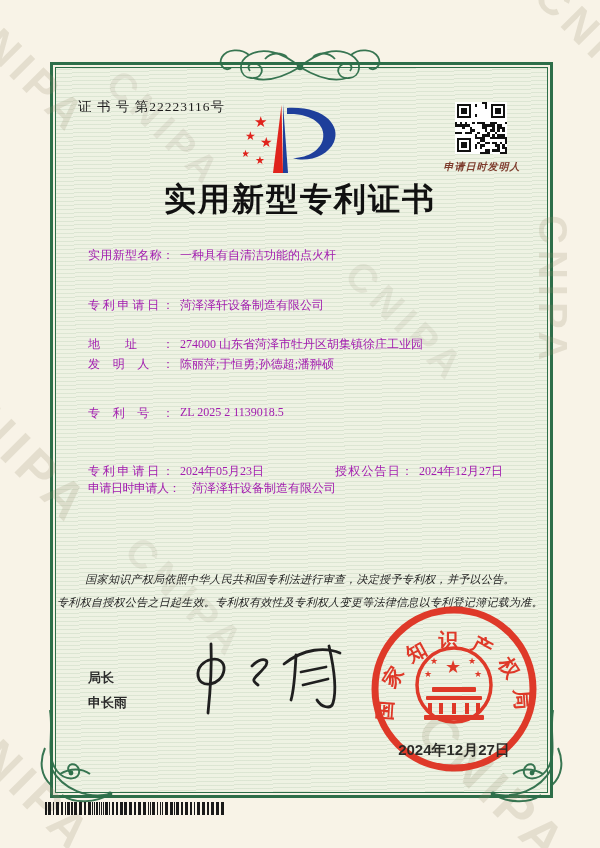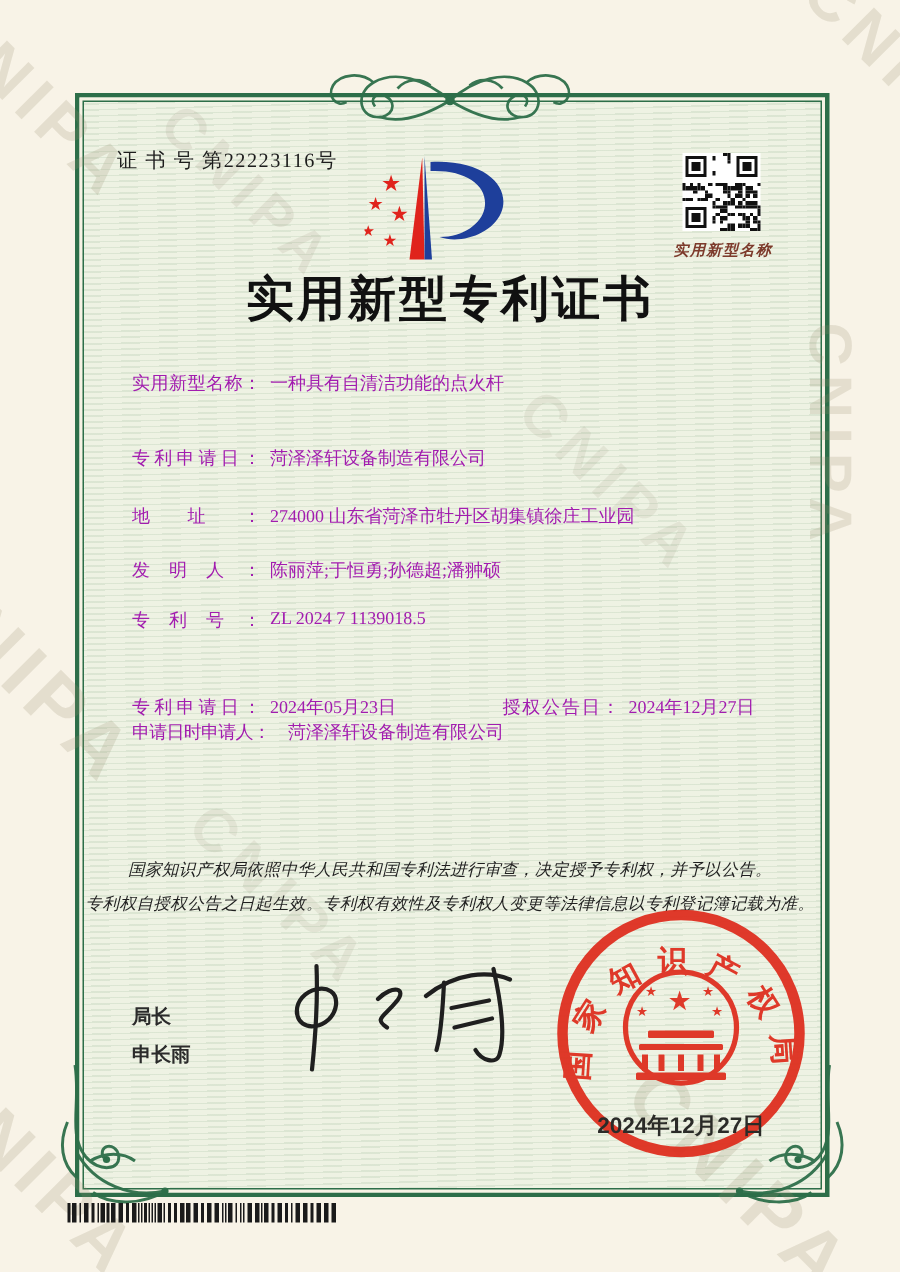--- a/index.html
+++ b/index.html
@@ -38,21 +38,21 @@
   .qr-caption{position:absolute;left:432px;top:160px;width:100px;text-align:center;font-size:10px;
               letter-spacing:1px;color:#7d3b2c;font-style:italic;font-weight:bold;}
   .title{position:absolute;left:0;top:178px;width:100%;text-align:center;font-size:32px;
          font-weight:bold;letter-spacing:2px;color:#111;}
   .frow{position:absolute;left:88px;width:470px;font-size:12px;white-space:nowrap;color:#a21caf;}
   .flabel{display:inline-block;width:86px;text-align:justify;text-align-last:justify;vertical-align:top;}
   .flabel.auto{width:auto;text-align-last:auto;letter-spacing:-0.5px;margin-right:6px;}
   .fval{margin-left:6px;}
   .fcol2{position:absolute;left:247px;top:0;}
   .flabel2{display:inline-block;width:78px;text-align:justify;text-align-last:justify;}
-  .r0{top:247px}.r1{top:297px}.r2{top:336px}.r3{top:372px}
+  .r0{top:247px}.r1{top:297px}.r2{top:336px}.r3{top:356px}
   .r4{top:405px}.r5{top:463px}.r6{top:480px}.r7{top:512px}
   .notice{position:absolute;left:0;width:100%;text-align:center;font-size:11px;font-style:italic;
           letter-spacing:0.3px;color:#1f1f1f;}
   .n1{top:572px}.n2{top:595px}
   .signer{position:absolute;left:88px;top:665px;font-family:"Liberation Sans","DejaVu Sans",sans-serif;
           font-size:13px;font-weight:bold;color:#2b2b2b;line-height:25px;}
   .signature{position:absolute;left:168px;top:638px;}
   .seal{position:absolute;left:368px;top:603px;z-index:6;}
   .footer{position:absolute;left:0;top:774px;width:100%;text-align:center;font-size:11px;color:#222;}
   .barcode{position:absolute;left:45px;top:802px;width:182px;height:13px;z-index:2;font-size:0;}
@@ -235,38 +235,38 @@
         <span class="cell" style="left: 42.0952px; top: 47.0476px; width: 2.47619px; height: 2.47619px;"></span>
         <span class="cell" style="left: 49.5238px; top: 47.0476px; width: 2.47619px; height: 2.47619px;"></span>
         <span class="cell" style="left: 24.7619px; top: 49.5238px; width: 2.47619px; height: 2.47619px;"></span>
         <span class="cell" style="left: 27.2381px; top: 49.5238px; width: 2.47619px; height: 2.47619px;"></span>
         <span class="cell" style="left: 29.7143px; top: 49.5238px; width: 2.47619px; height: 2.47619px;"></span>
         <span class="cell" style="left: 32.1905px; top: 49.5238px; width: 2.47619px; height: 2.47619px;"></span>
         <span class="cell" style="left: 44.5714px; top: 49.5238px; width: 2.47619px; height: 2.47619px;"></span>
         <span class="cell" style="left: 47.0476px; top: 49.5238px; width: 2.47619px; height: 2.47619px;"></span>
         <span class="cell" style="left: 49.5238px; top: 49.5238px; width: 2.47619px; height: 2.47619px;"></span>
       </div>
-    <div class="qr-caption">实用新型名称</div>
+    <div class="qr-caption">申请日时发明人</div>
 
     <div class="title">实用新型专利证书</div>
 
     <div class="frow r0">
       <span class="flabel">实用新型名称：</span><span class="fval">一种具有自清洁功能的点火杆</span>
     </div>
     <div class="frow r1">
       <span class="flabel">专利申请日：</span><span class="fval">菏泽泽轩设备制造有限公司</span>
     </div>
     <div class="frow r2">
       <span class="flabel">地址：</span><span class="fval">274000 山东省菏泽市牡丹区胡集镇徐庄工业园</span>
     </div>
     <div class="frow r3">
       <span class="flabel">发明人：</span><span class="fval">陈丽萍;于恒勇;孙德超;潘翀硕</span>
     </div>
     <div class="frow r4">
-      <span class="flabel">专利号：</span><span class="fval">ZL 2024 7 1139018.5</span>
+      <span class="flabel">专利号：</span><span class="fval">ZL 2025 2 1139018.5</span>
     </div>
     <div class="frow r5">
       <span class="flabel">专利申请日：</span><span class="fval">2024年05月23日</span>
       <span class="fcol2"><span class="flabel2">授权公告日：</span><span class="fval">2024年12月27日</span></span>
     </div>
     <div class="frow r6">
       <span class="flabel auto">申请日时申请人：</span><span class="fval">菏泽泽轩设备制造有限公司</span>
     </div>
 
     <div class="notice n2">专利权自授权公告之日起生效。专利权有效性及专利权人变更等法律信息以专利登记簿记载为准。</div>

